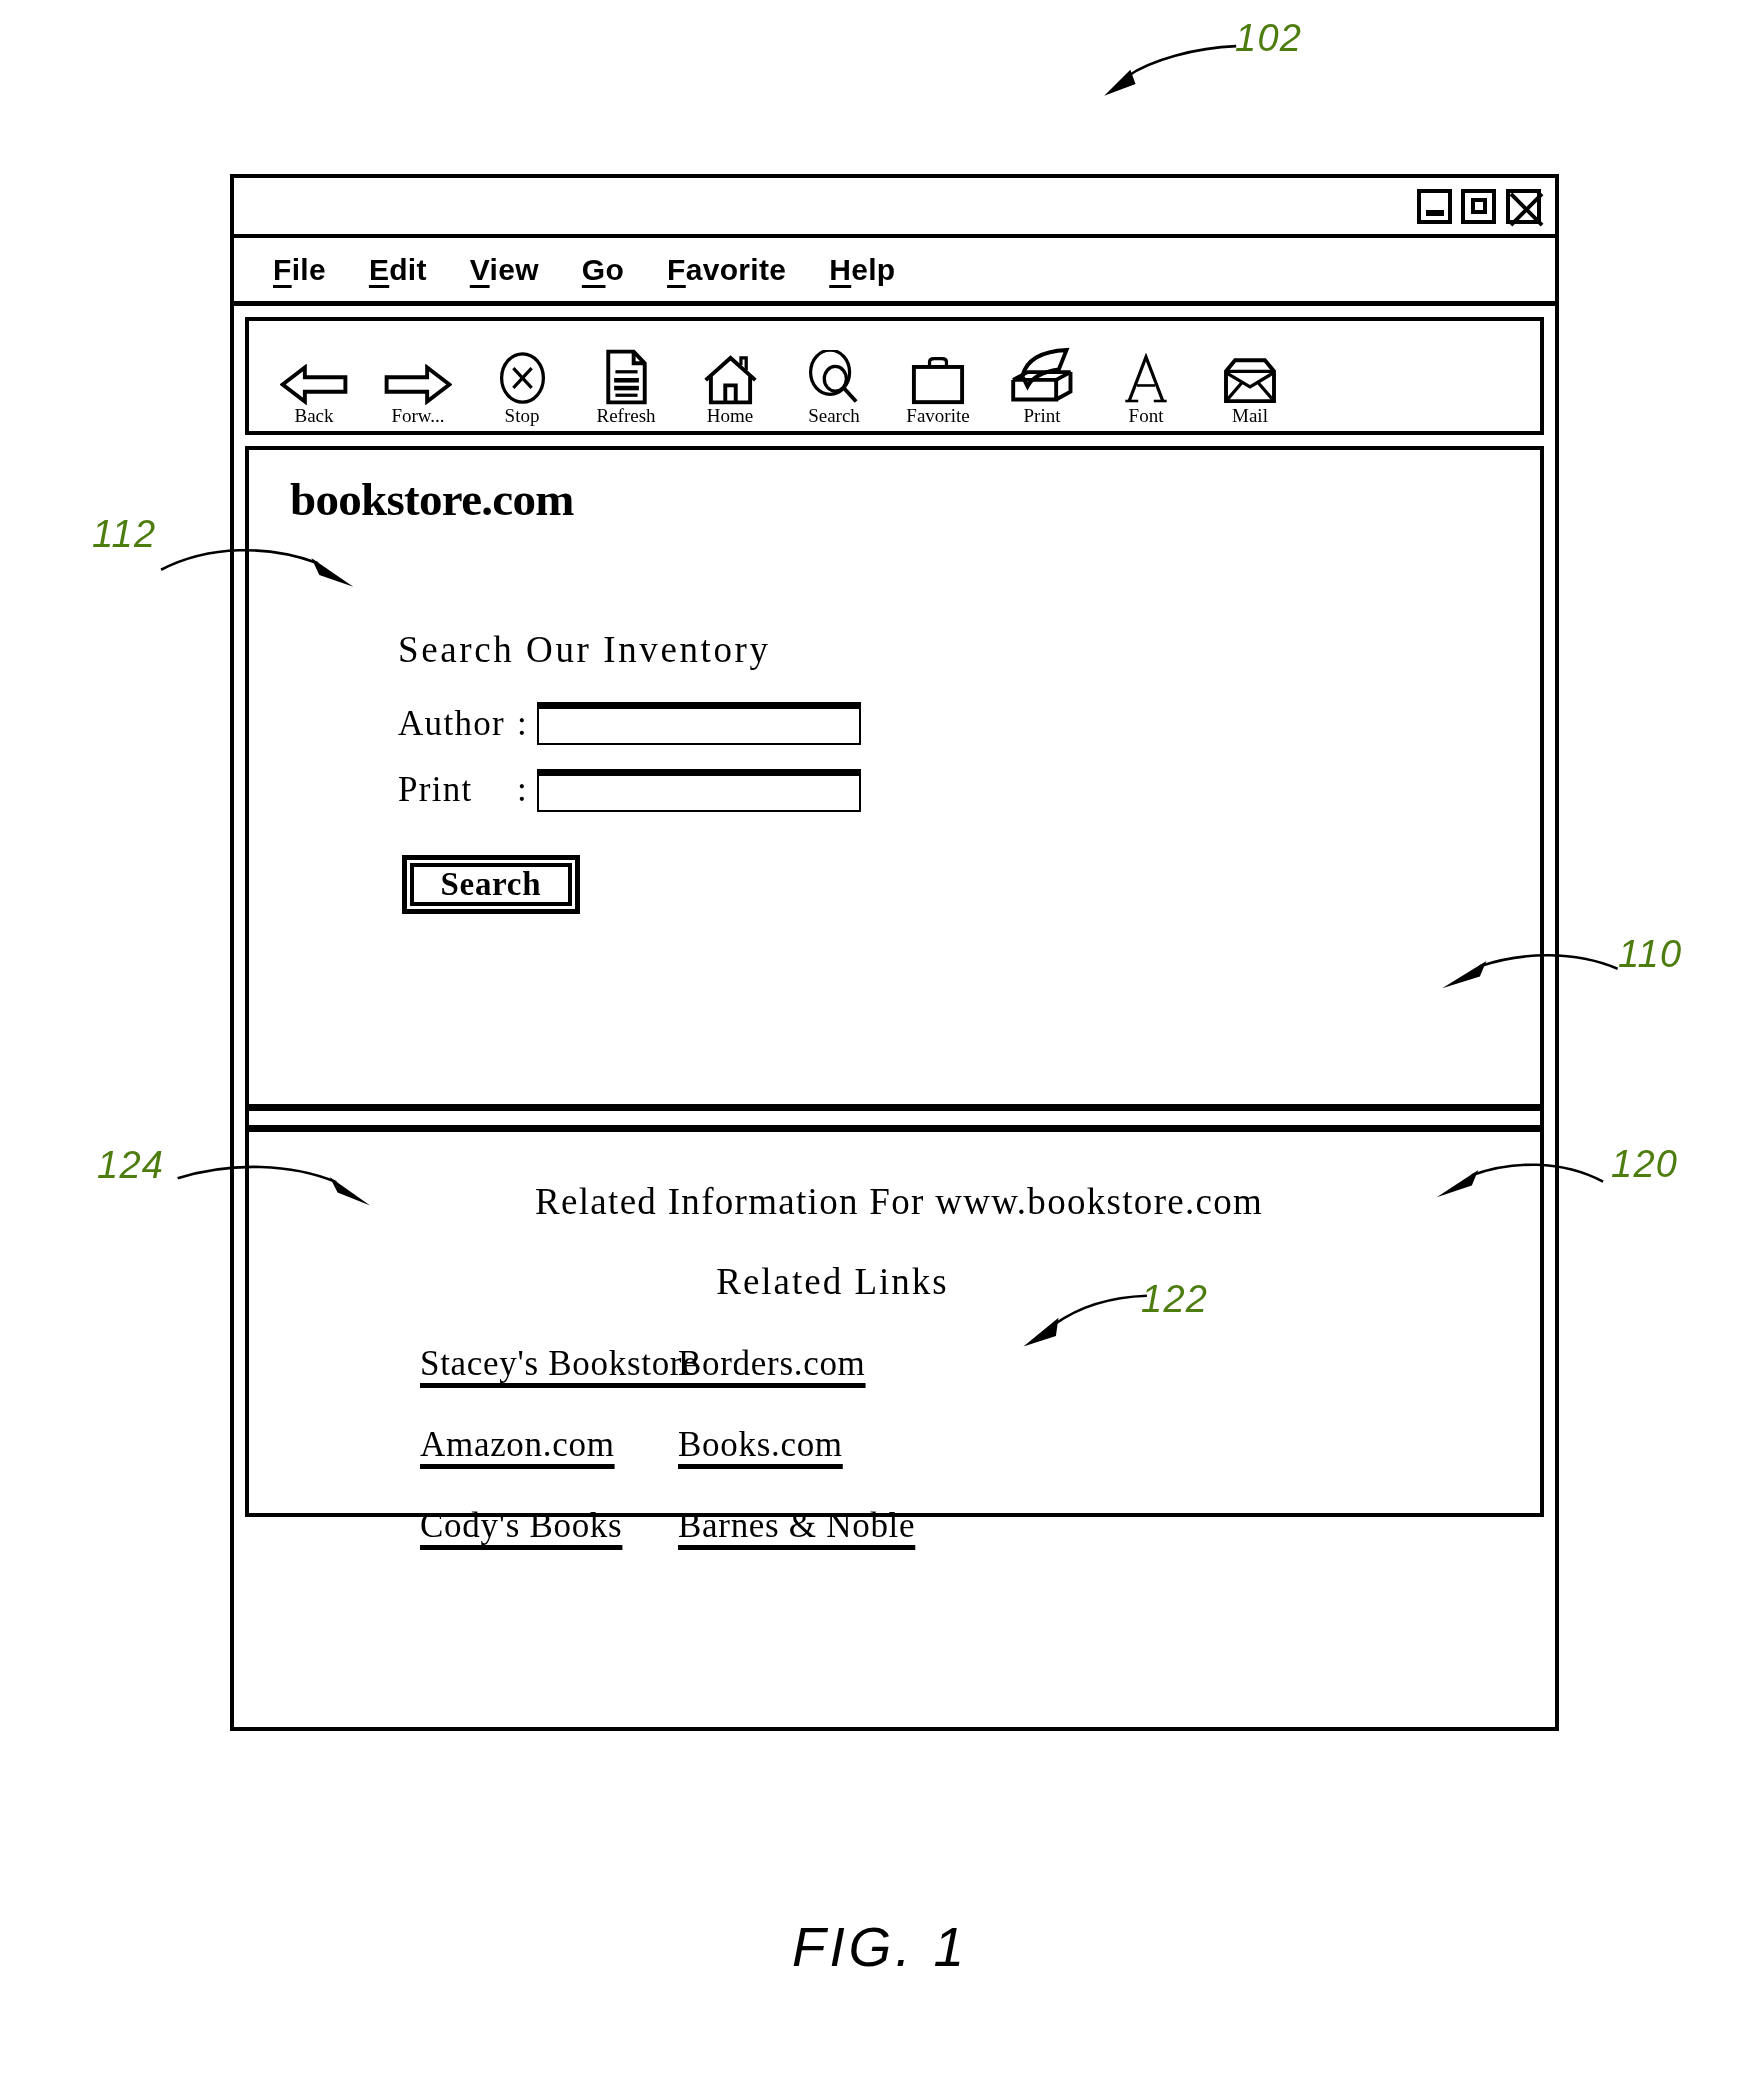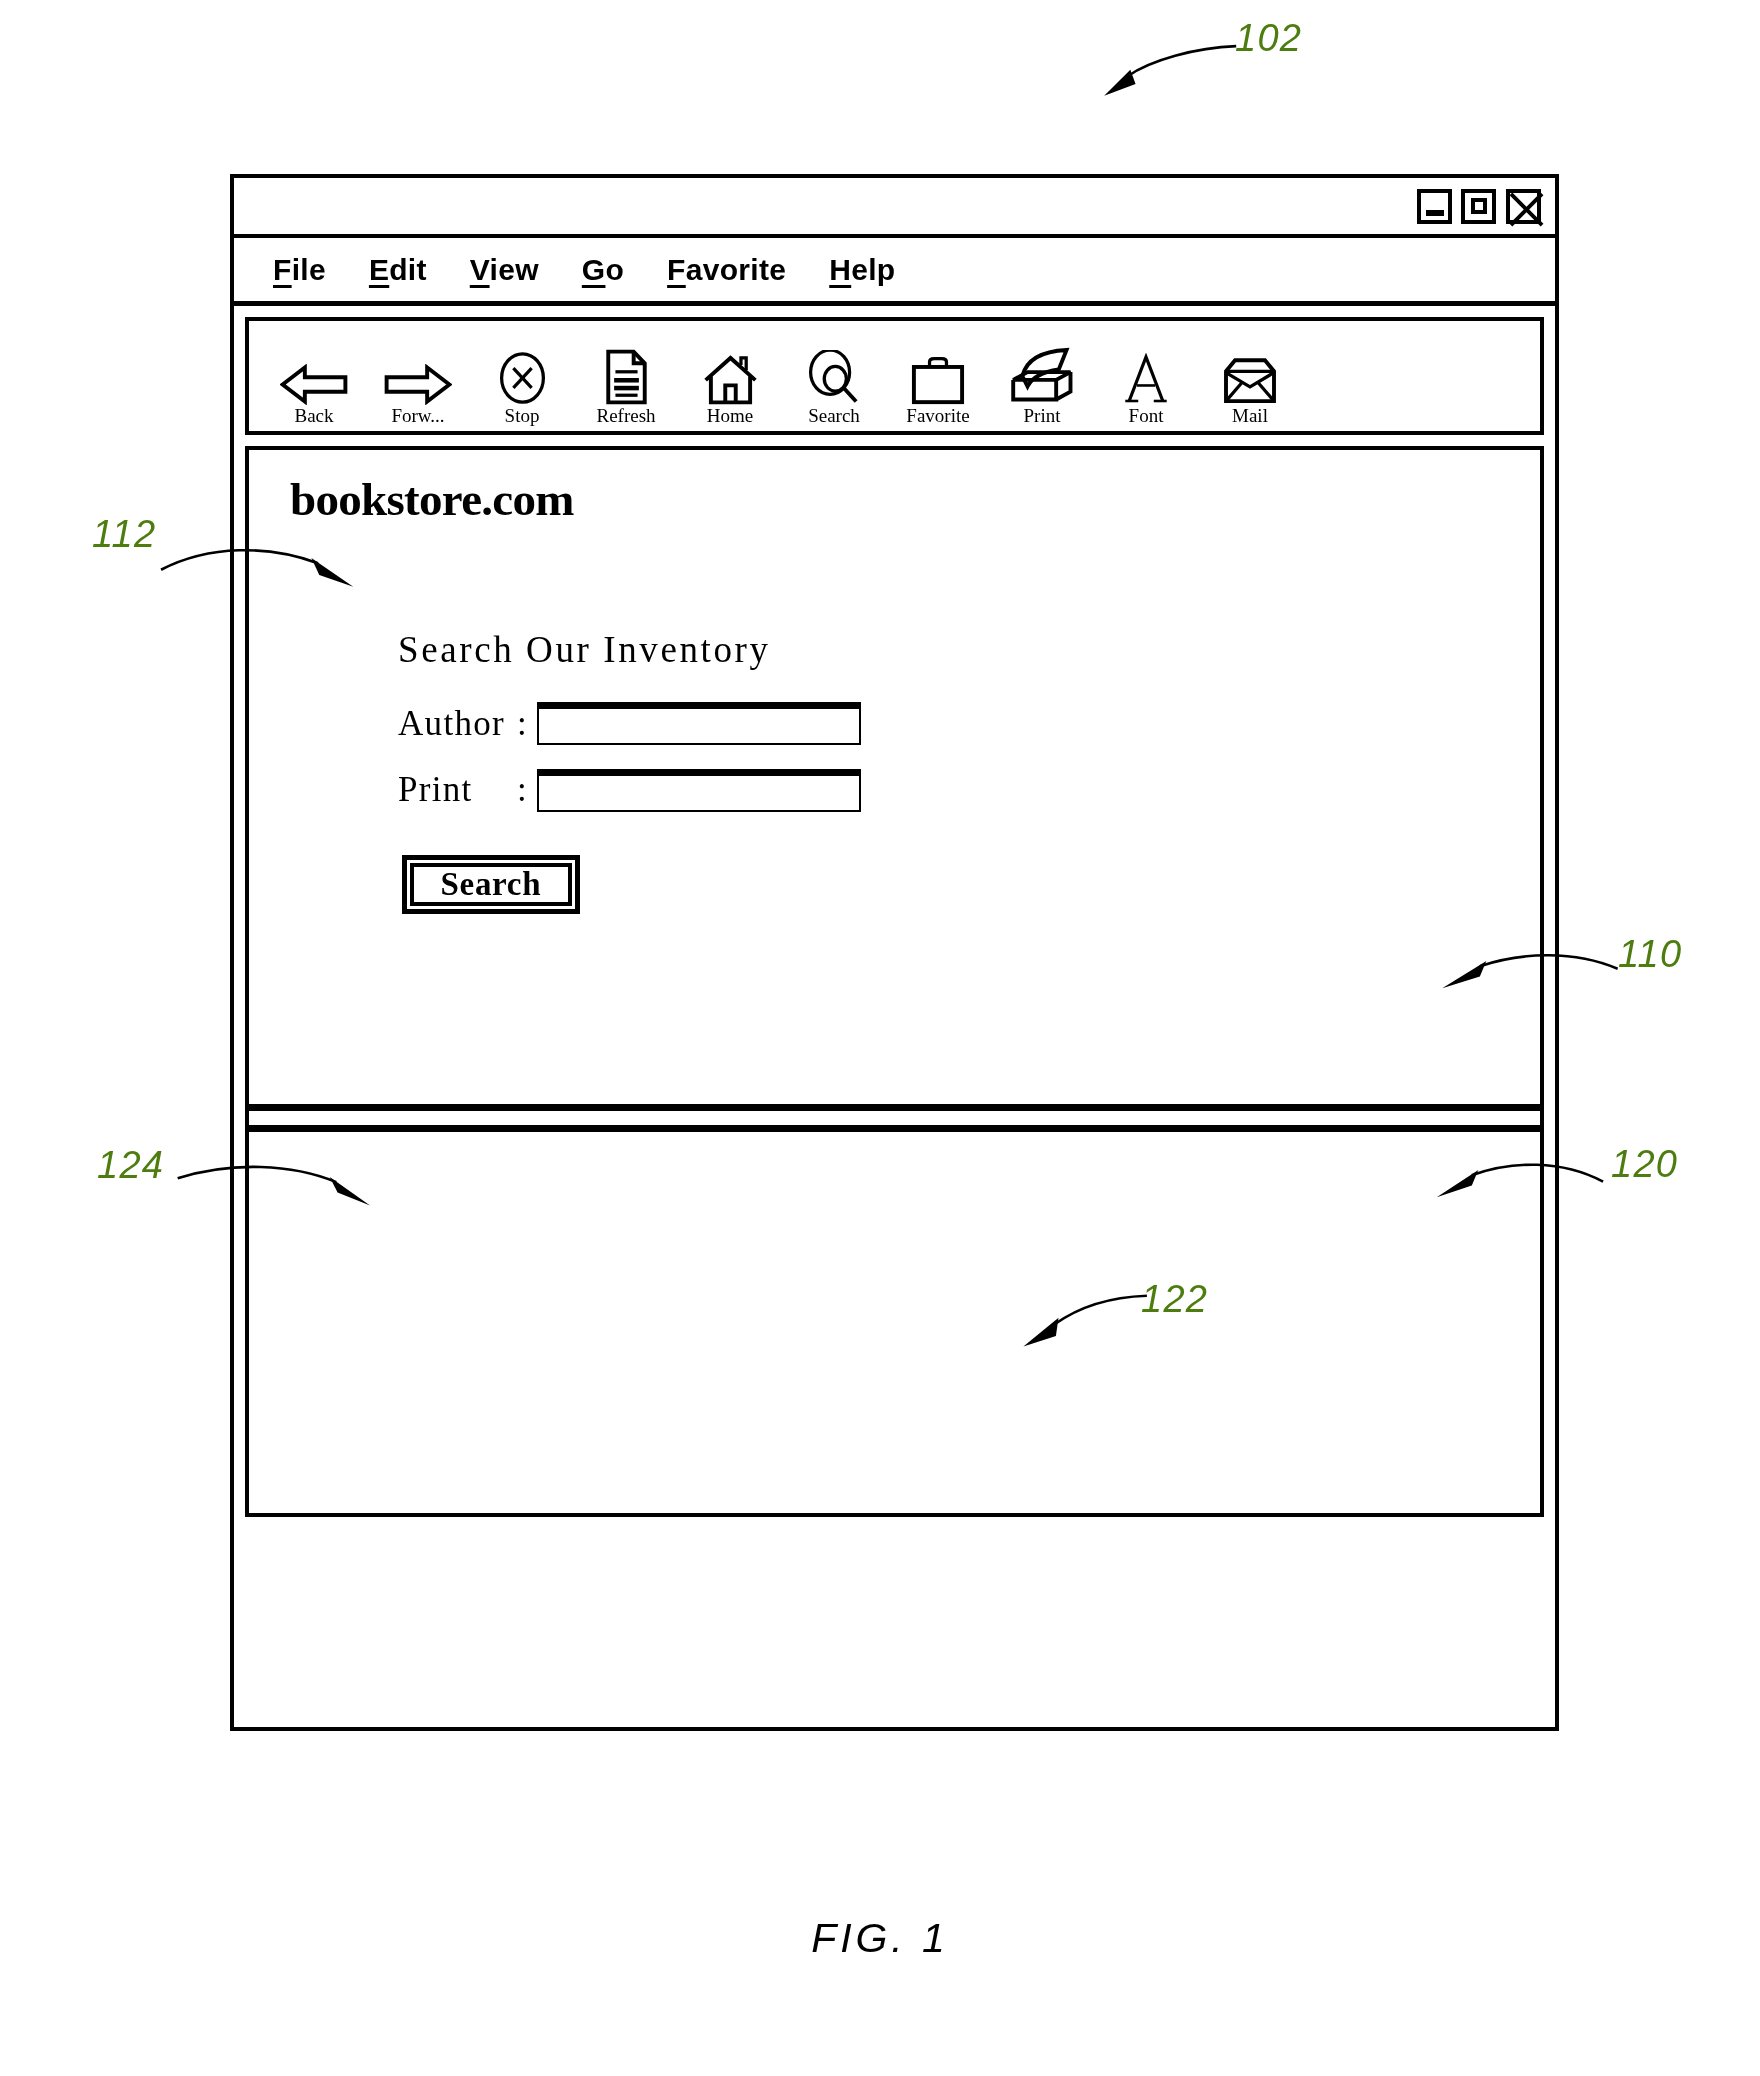--- a/index.html
+++ b/index.html
@@ -259,21 +259,21 @@
 
   
   #fig-caption {
     position: absolute;
     left: 0;
     right: 0;
     top: 1915px;
     text-align: center;
     font-family: "Liberation Sans", sans-serif;
     font-style: italic;
-    font-size: 41px;
+    font-size: 55px;
     letter-spacing: 3.9px;
   }
 </style>
 </head>
 <body>
 
 <div class="ref-num" style="left:1235px; top:17px;">102</div>
 <svg class="leader" style="left:1065px; top:19.6px;" width="196" height="85" viewBox="0 0 300 130">
   <path d="M 262 40 C 200 42 130 62 96 86" fill="none" stroke="#000" stroke-width="4"></path>
   <polygon points="100,76 60,116 108,98" fill="#000"></polygon>
@@ -445,20 +445,33 @@
             <span id="search-button-label">Search</span>
           </div>
         </div>
       </div>
     </div>
 
     <div class="pane-divider"></div>
     <div class="pane-gap"></div>
     <div class="pane-divider"></div>
 
+    <div id="related-pane">
+      <div id="related-heading">Related Information For www.bookstore.com</div>
+      <div id="related-links-heading">Related Links</div>
+
+      <div id="links-grid">
+        <a class="related-link">Stacey's Bookstore</a>
+        <a class="related-link">Borders.com</a>
+        <a class="related-link">Amazon.com</a>
+        <a class="related-link">Books.com</a>
+        <a class="related-link">Cody's Books</a>
+        <a class="related-link">Barnes &amp; Noble</a>
+      </div>
+    </div>
 
   </div>
 </div>
 
 <div class="ref-num" style="left:92px; top:513px;">112</div>
 <svg class="leader" style="left:157px; top:507px;" width="216" height="85" viewBox="0 0 330 130">
   <path d="M 6 96 C 80 58 170 58 246 86" fill="none" stroke="#000" stroke-width="4"></path>
   <polygon points="236,78 300,122 248,104" fill="#000"></polygon>
 </svg>
 

